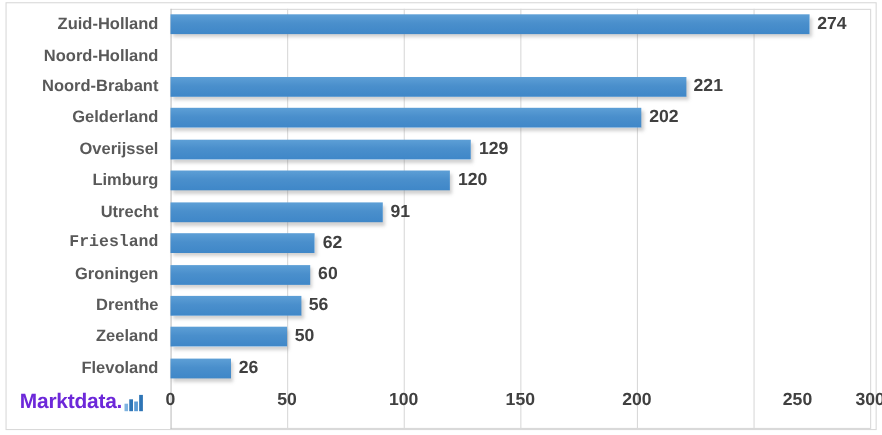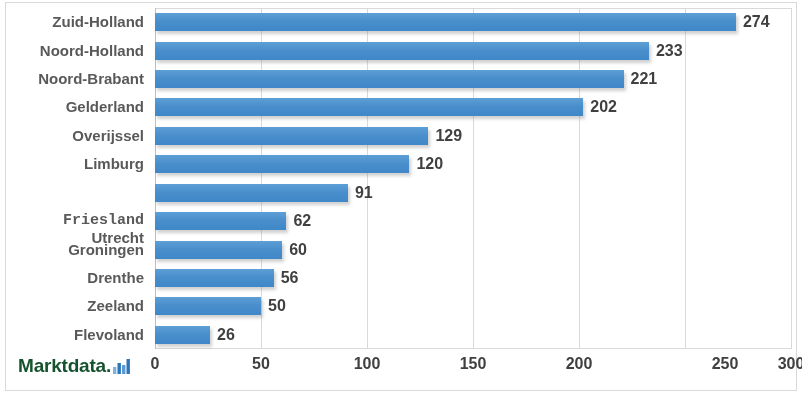--- a/index.html
+++ b/index.html
@@ -28,21 +28,21 @@
     border: 1px solid #d9d9d9;
     box-sizing: border-box;
     background: #ffffff;
   }
   
   .plot-area {
     position: absolute;
     left: 155px;
     top: 8px;
     width: 636px;
-    height: 341px;
+    height: 382px;
   }
   .plot-bg {
     position: absolute;
     left: 0; top: 0; right: 0; bottom: 0;
     background: #ffffff;
   }
   .gridline {
     position: absolute;
     top: 0;
     bottom: 0;
@@ -138,21 +138,21 @@
     position: absolute;
     left: 18px;
     top: 356px;
     display: flex;
     align-items: flex-end;
     gap: 1px;
   }
   .logo-text {
     font-size: 19px;
     font-weight: bold;
-    color: #14532d;
+    color: #6d28d9;
     letter-spacing: -0.2px;
     line-height: 20px;
   }
   .logo-icon {
     display: inline-block;
     width: 18px;
     height: 16px;
     margin-left: 1px;
     margin-bottom: 2px;
   }
@@ -164,21 +164,21 @@
 
   <div class="outer-frame"></div>
 
   <div class="cat-labels">
       <div class="cat-label" style="top: 5.20833px;">Zuid-Holland</div>
       <div class="cat-label" style="top: 33.625px;">Noord-Holland</div>
       <div class="cat-label" style="top: 62.0417px;">Noord-Brabant</div>
       <div class="cat-label" style="top: 90.4583px;">Gelderland</div>
       <div class="cat-label" style="top: 118.875px;">Overijssel</div>
       <div class="cat-label" style="top: 147.292px;">Limburg</div>
-      <div class="cat-label" style="top: 175.708px; margin-top: 45px;">Utrecht</div>
+      <div class="cat-label" style="top: 175.708px;">Utrecht</div>
       <div class="cat-label" style="top: 204.125px; font-family: Liberation Mono, monospace;">Friesland</div>
       <div class="cat-label" style="top: 232.542px;">Groningen</div>
       <div class="cat-label" style="top: 260.958px;">Drenthe</div>
       <div class="cat-label" style="top: 289.375px;">Zeeland</div>
       <div class="cat-label" style="top: 317.792px;">Flevoland</div>
     </div>
 
   <div class="plot-area">
     <div class="plot-bg"></div>
     <div class="plot-top-border"></div>
@@ -192,26 +192,20 @@
         <div class="gridline" style="left: 530px;"></div>
         <div class="gridline" style="left: 636px;"></div>
       </div>
     <div class="rows">
         <div class="row" style="top: 0px;">
           <div class="bar-wrap" style="top: 5.20833px;">
             <div class="bar" title="Zuid-Holland: 274" style="width: 580.88px;"></div>
           </div>
           <div class="bar-value" style="left: 587.88px; top: 5.20833px;">274</div>
         </div>
-        <div class="row" style="top: 28.4167px;">
-          <div class="bar-wrap" style="top: 5.20833px;">
-            <div class="bar" title="Noord-Holland: 233" style="width: 493.96px;"></div>
-          </div>
-          <div class="bar-value" style="left: 500.96px; top: 5.20833px;">233</div>
-        </div>
         <div class="row" style="top: 56.8333px;">
           <div class="bar-wrap" style="top: 5.20833px;">
             <div class="bar" title="Noord-Brabant: 221" style="width: 468.52px;"></div>
           </div>
           <div class="bar-value" style="left: 475.52px; top: 5.20833px;">221</div>
         </div>
         <div class="row" style="top: 85.25px;">
           <div class="bar-wrap" style="top: 5.20833px;">
             <div class="bar" title="Gelderland: 202" style="width: 428.24px;"></div>
           </div>

